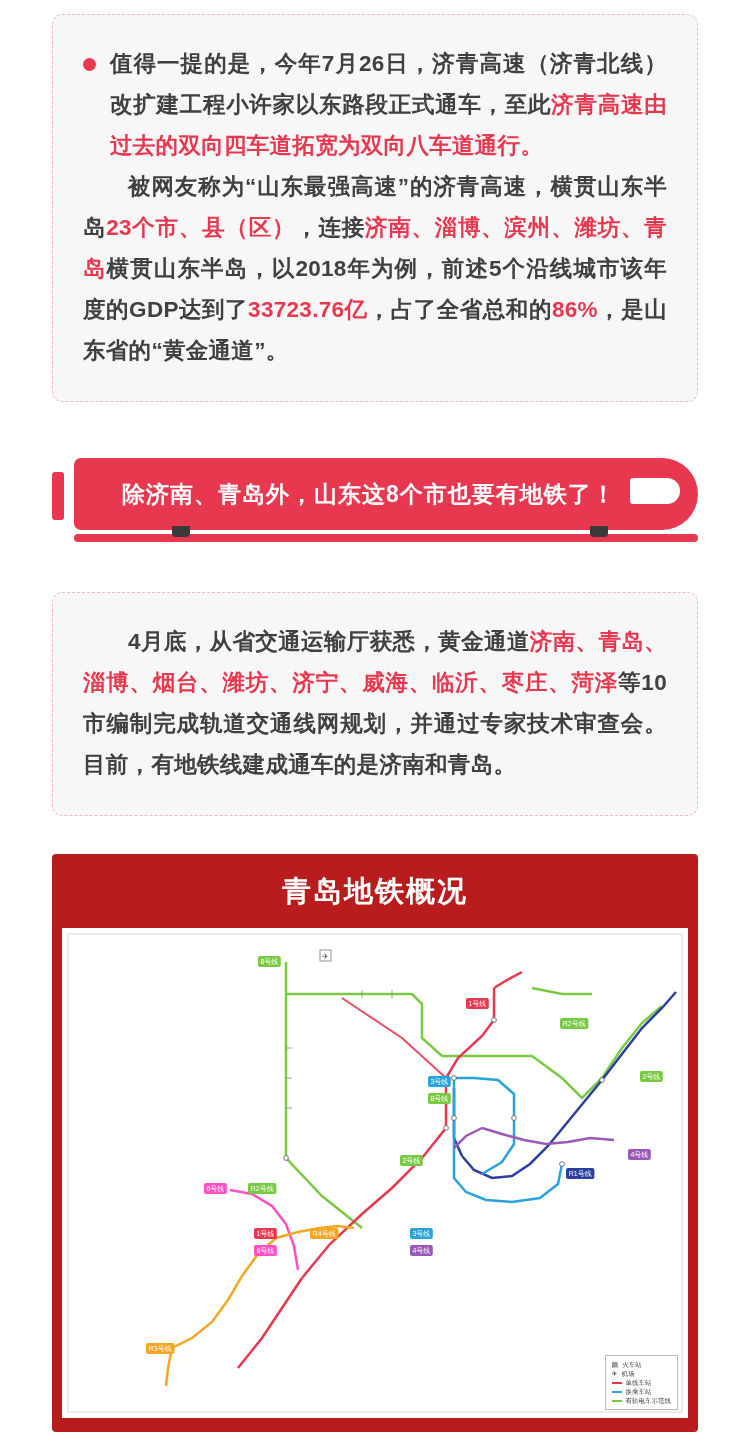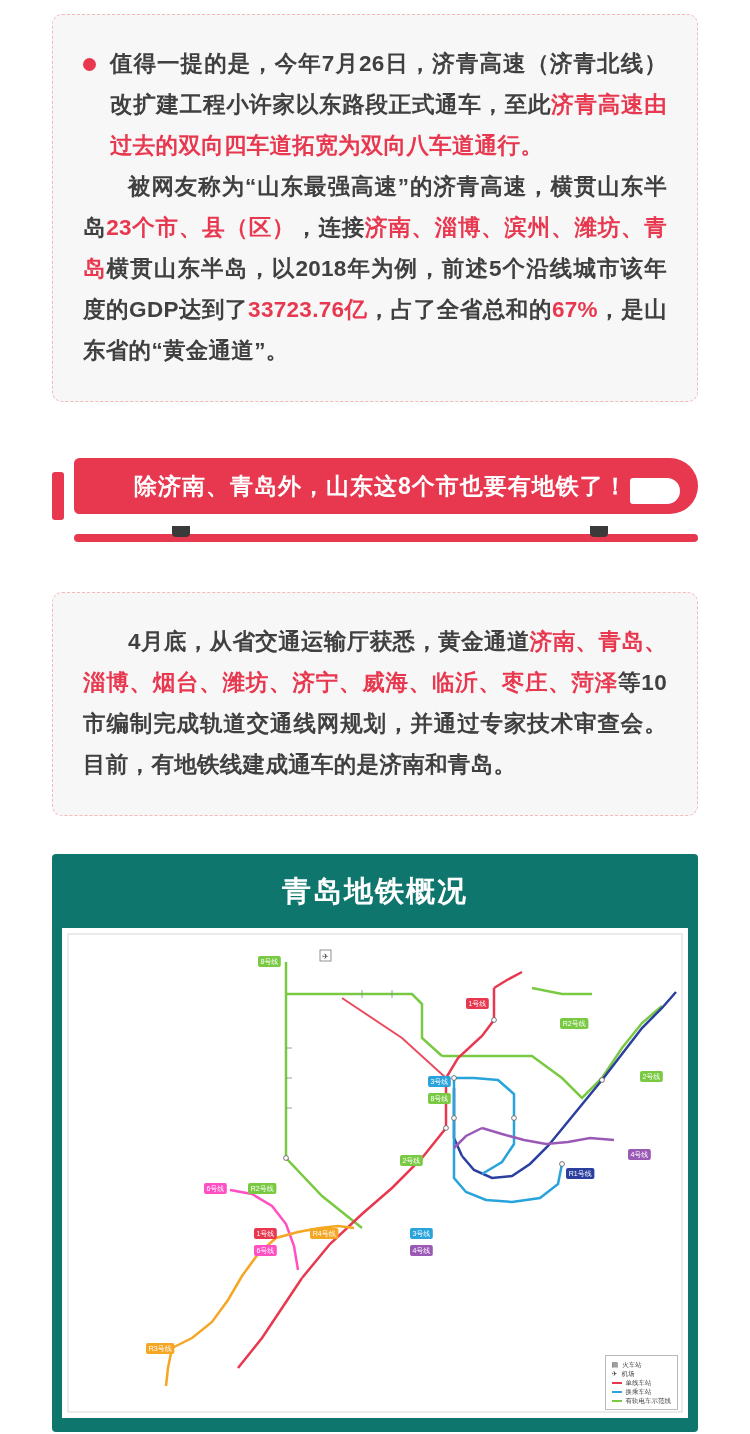--- a/index.html
+++ b/index.html
@@ -62,26 +62,26 @@
   .banner-tail {
     position: absolute;
     left: 0; top: 14px;
     width: 12px; height: 48px;
     background: #e8384f;
     border-radius: 3px;
   }
   .banner-body {
     position: absolute;
     left: 22px; right: 0; top: 0;
-    height: 56px;
+    height: 72px;
     background: #e8384f;
     border-radius: 8px 42px 42px 8px;
     display: flex;
     align-items: center;
-    padding-left: 60px;
+    padding-left: 48px;
   }
   .banner-title {
     color: #ffffff;
     font-size: 23px;
     font-weight: 700;
     letter-spacing: 1px;
   }
   .banner-window {
     position: absolute;
     right: 18px; top: 20px;
@@ -105,21 +105,21 @@
   }
   .banner-wheel.w1 { left: 120px; }
   .banner-wheel.w2 { right: 90px; }
 
   
   #block-quote-2 { margin-top: 46px; }
 
   
   .metro-section {
     margin: 38px 52px 0 52px;
-    background: #0f766e;
+    background: #b91c1c;
     border-radius: 4px;
     padding: 18px 10px 14px 10px;
   }
   .metro-title {
     text-align: center;
     color: #ffffff;
     font-size: 29px;
     font-weight: 700;
     letter-spacing: 2px;
     padding-bottom: 16px;
@@ -157,21 +157,21 @@
 
 <div class="card" id="block-quote-1">
   <div class="bullet-row">
     <span class="bullet-dot"></span>
     <div class="bullet-text para">
       <span class="dark">值得一提的是，今年7月26日，济青高速（济青北线）改扩建工程小许家以东路段正式通车，至此</span><span class="red">济青高速由过去的双向四车道拓宽为双向八车道通行。</span>
     </div>
   </div>
 
   <div class="para indent">
-    <span class="dark">被网友称为“山东最强高速”的济青高速，横贯山东半岛</span><span class="red">23个市、县（区）</span><span class="dark">，连接</span><span class="red">济南、淄博、滨州、潍坊、青岛</span><span class="dark">横贯山东半岛，以2018年为例，前述5个沿线城市该年度的GDP达到了</span><span class="red">33723.76亿</span><span class="dark">，占了全省总和的</span><span class="red">67%</span><span class="dark">，是山东省的“黄金通道”。</span>
+    <span class="dark">被网友称为“山东最强高速”的济青高速，横贯山东半岛</span><span class="red">23个市、县（区）</span><span class="dark">，连接</span><span class="red">济南、淄博、滨州、潍坊、青岛</span><span class="dark">横贯山东半岛，以2018年为例，前述5个沿线城市该年度的GDP达到了</span><span class="red">33723.76亿</span><span class="dark">，占了全省总和的</span><span class="red">86%</span><span class="dark">，是山东省的“黄金通道”。</span>
     </div>
 </div>
 
 <div class="banner-wrap">
   <div class="banner-tail"></div>
   <div class="banner-body">
     <span class="banner-title">除济南、青岛外，山东这8个市也要有地铁了！</span>
     <span class="banner-window"></span>
   </div>
   <div class="banner-base"></div>

